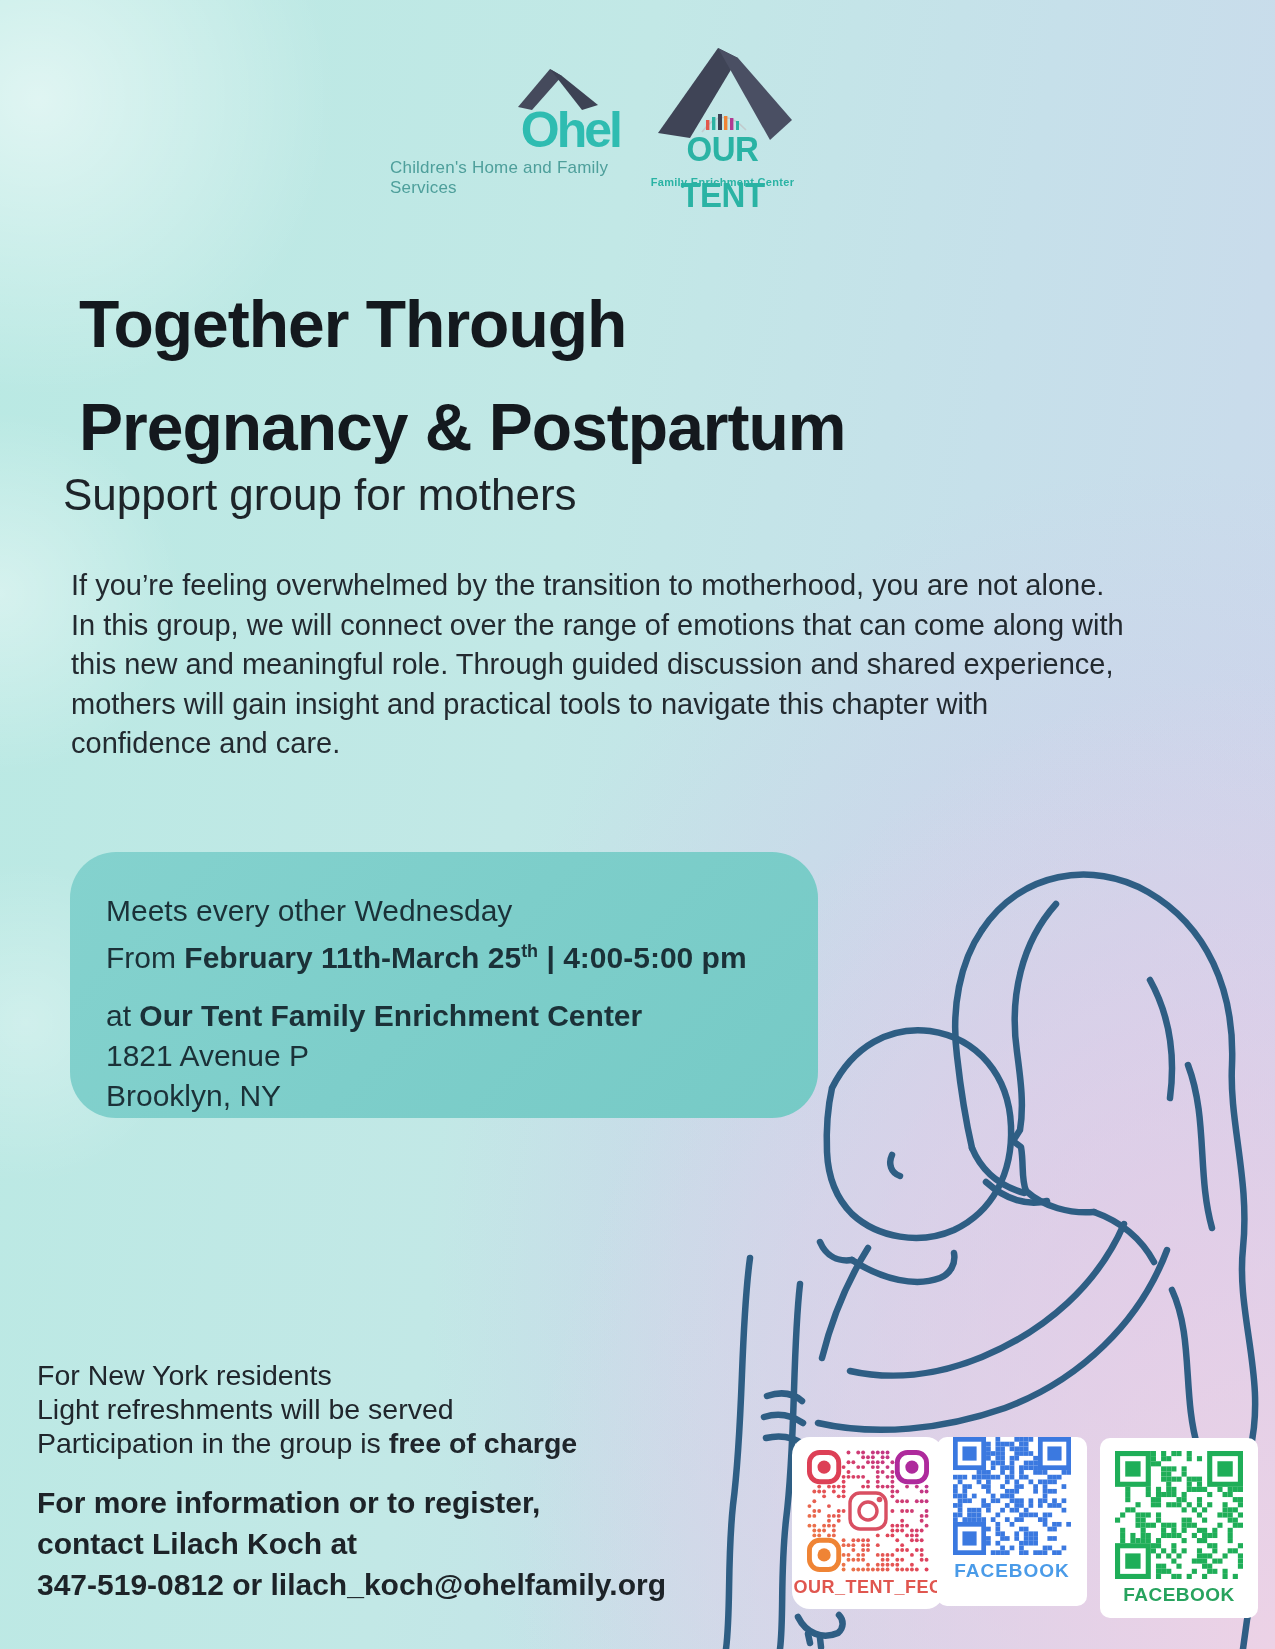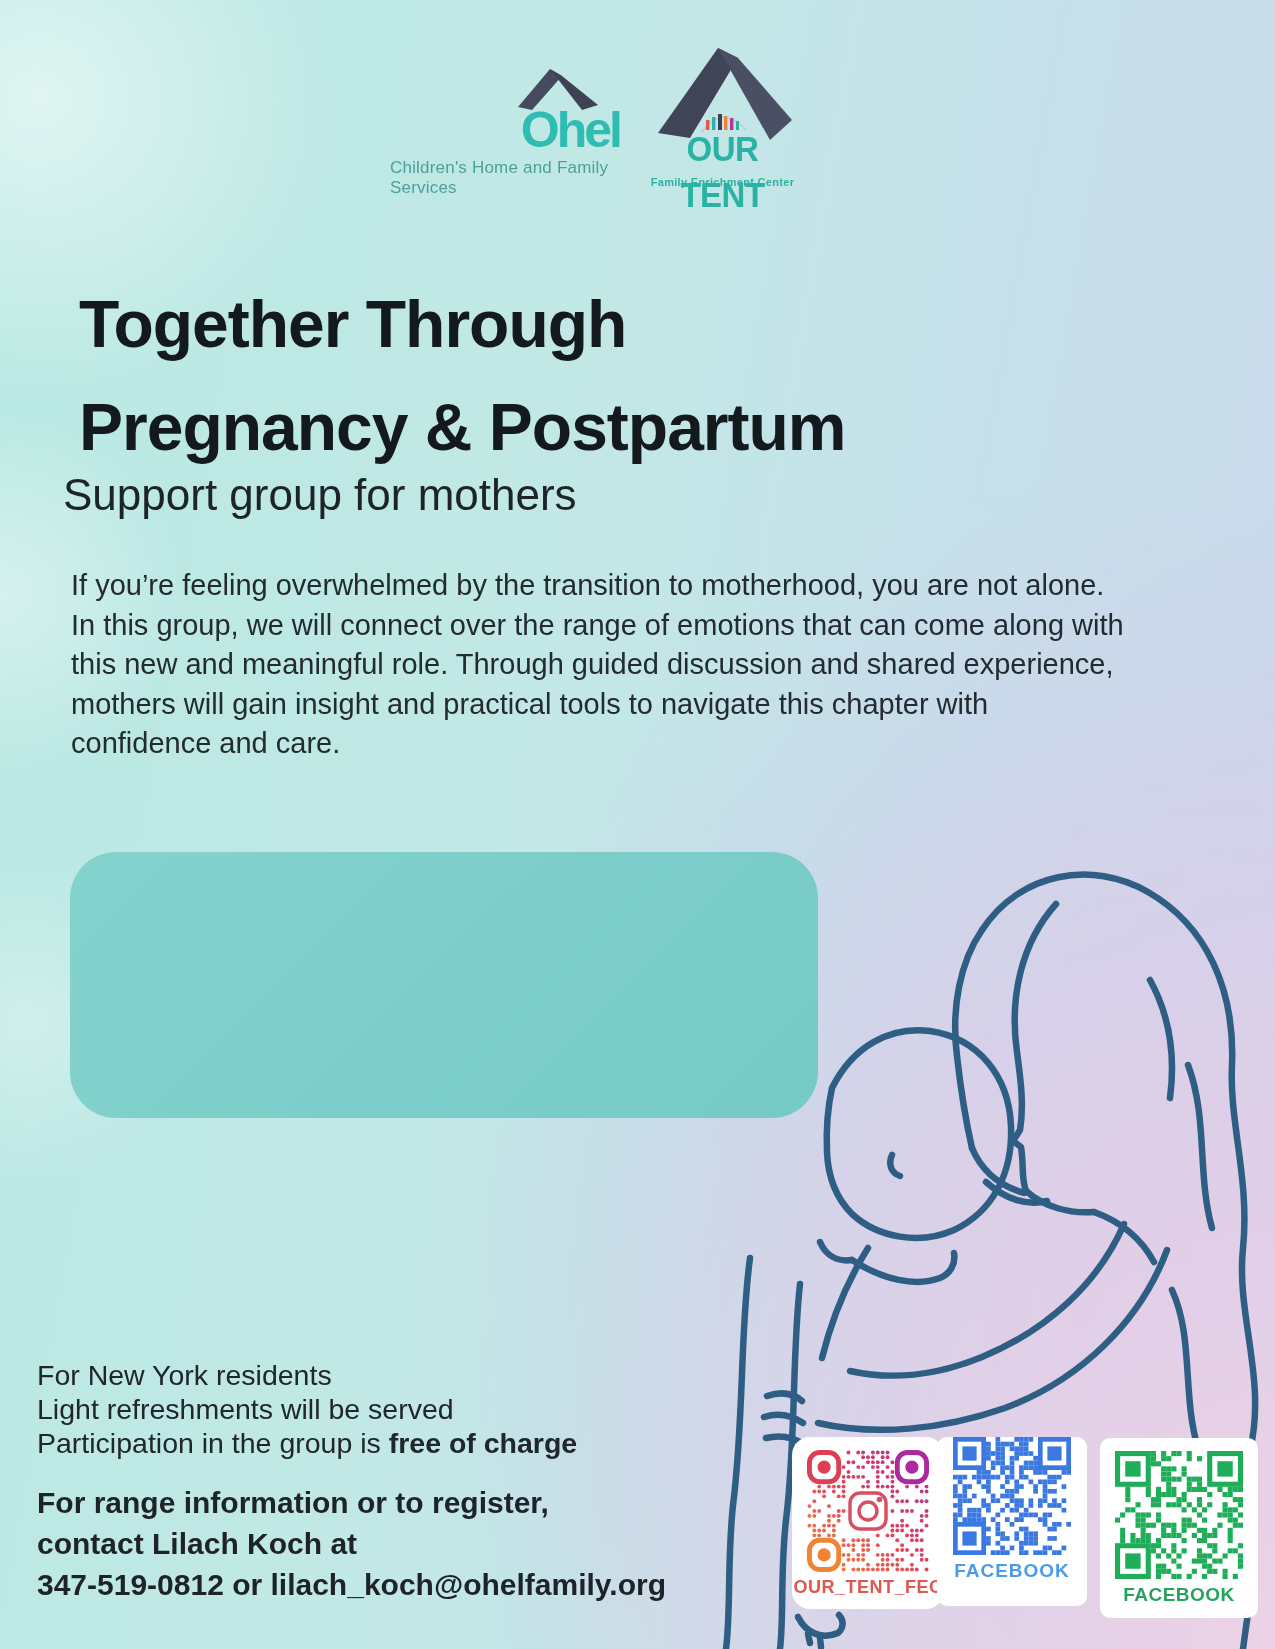--- a/index.html
+++ b/index.html
@@ -125,30 +125,39 @@
       <path d="M 468,205 C 488,258 477,315 492,368"></path>
       <path d="M 452,430 C 474,478 462,535 478,588"></path>
 
       <path d="M 78,757 C 86,773 102,780 118,773 C 124,768 124,760 119,755"></path>
       <path d="M 88,774 l 2,9"></path>
       <path d="M 100,778 l 1,9"></path>
     </g>
   </svg>
 
   <div class="abs schedule">
+    <p>
+      <span>Meets every other Wednesday</span><br>
+      <span><span>From </span><span class="b">February 11th-March 25</span><sup>th</sup><span class="b"> | 4:00-5:00 pm</span></span>
+    </p>
+    <p class="venue-block">
+      <span>at </span><span class="b">Our Tent Family Enrichment Center</span><br>
+      <span>1821 Avenue P</span><br>
+      <span>Brooklyn, NY</span>
+    </p>
   </div>
 
   <div class="abs details">
     <div>For New York residents</div>
     <div>Light refreshments will be served</div>
     <div><span>Participation in the group is </span><span class="b">free of charge</span></div>
   </div>
 
   <div class="abs contact">
-    <div>For range information or to register,</div>
+    <div>For more information or to register,</div>
     <div>contact Lilach Koch at</div>
     <div>347-519-0812 or lilach_koch@ohelfamily.org</div>
   </div>
 
   <div class="abs qr-card qr-insta">
     <svg width="122" height="122">
       <defs>
         <linearGradient id="iggrad" x1="0" y1="122" x2="122" y2="0" gradientUnits="userSpaceOnUse">
           <stop offset="0" stop-color="#f2903f"></stop>
           <stop offset="0.5" stop-color="#e0445a"></stop>

